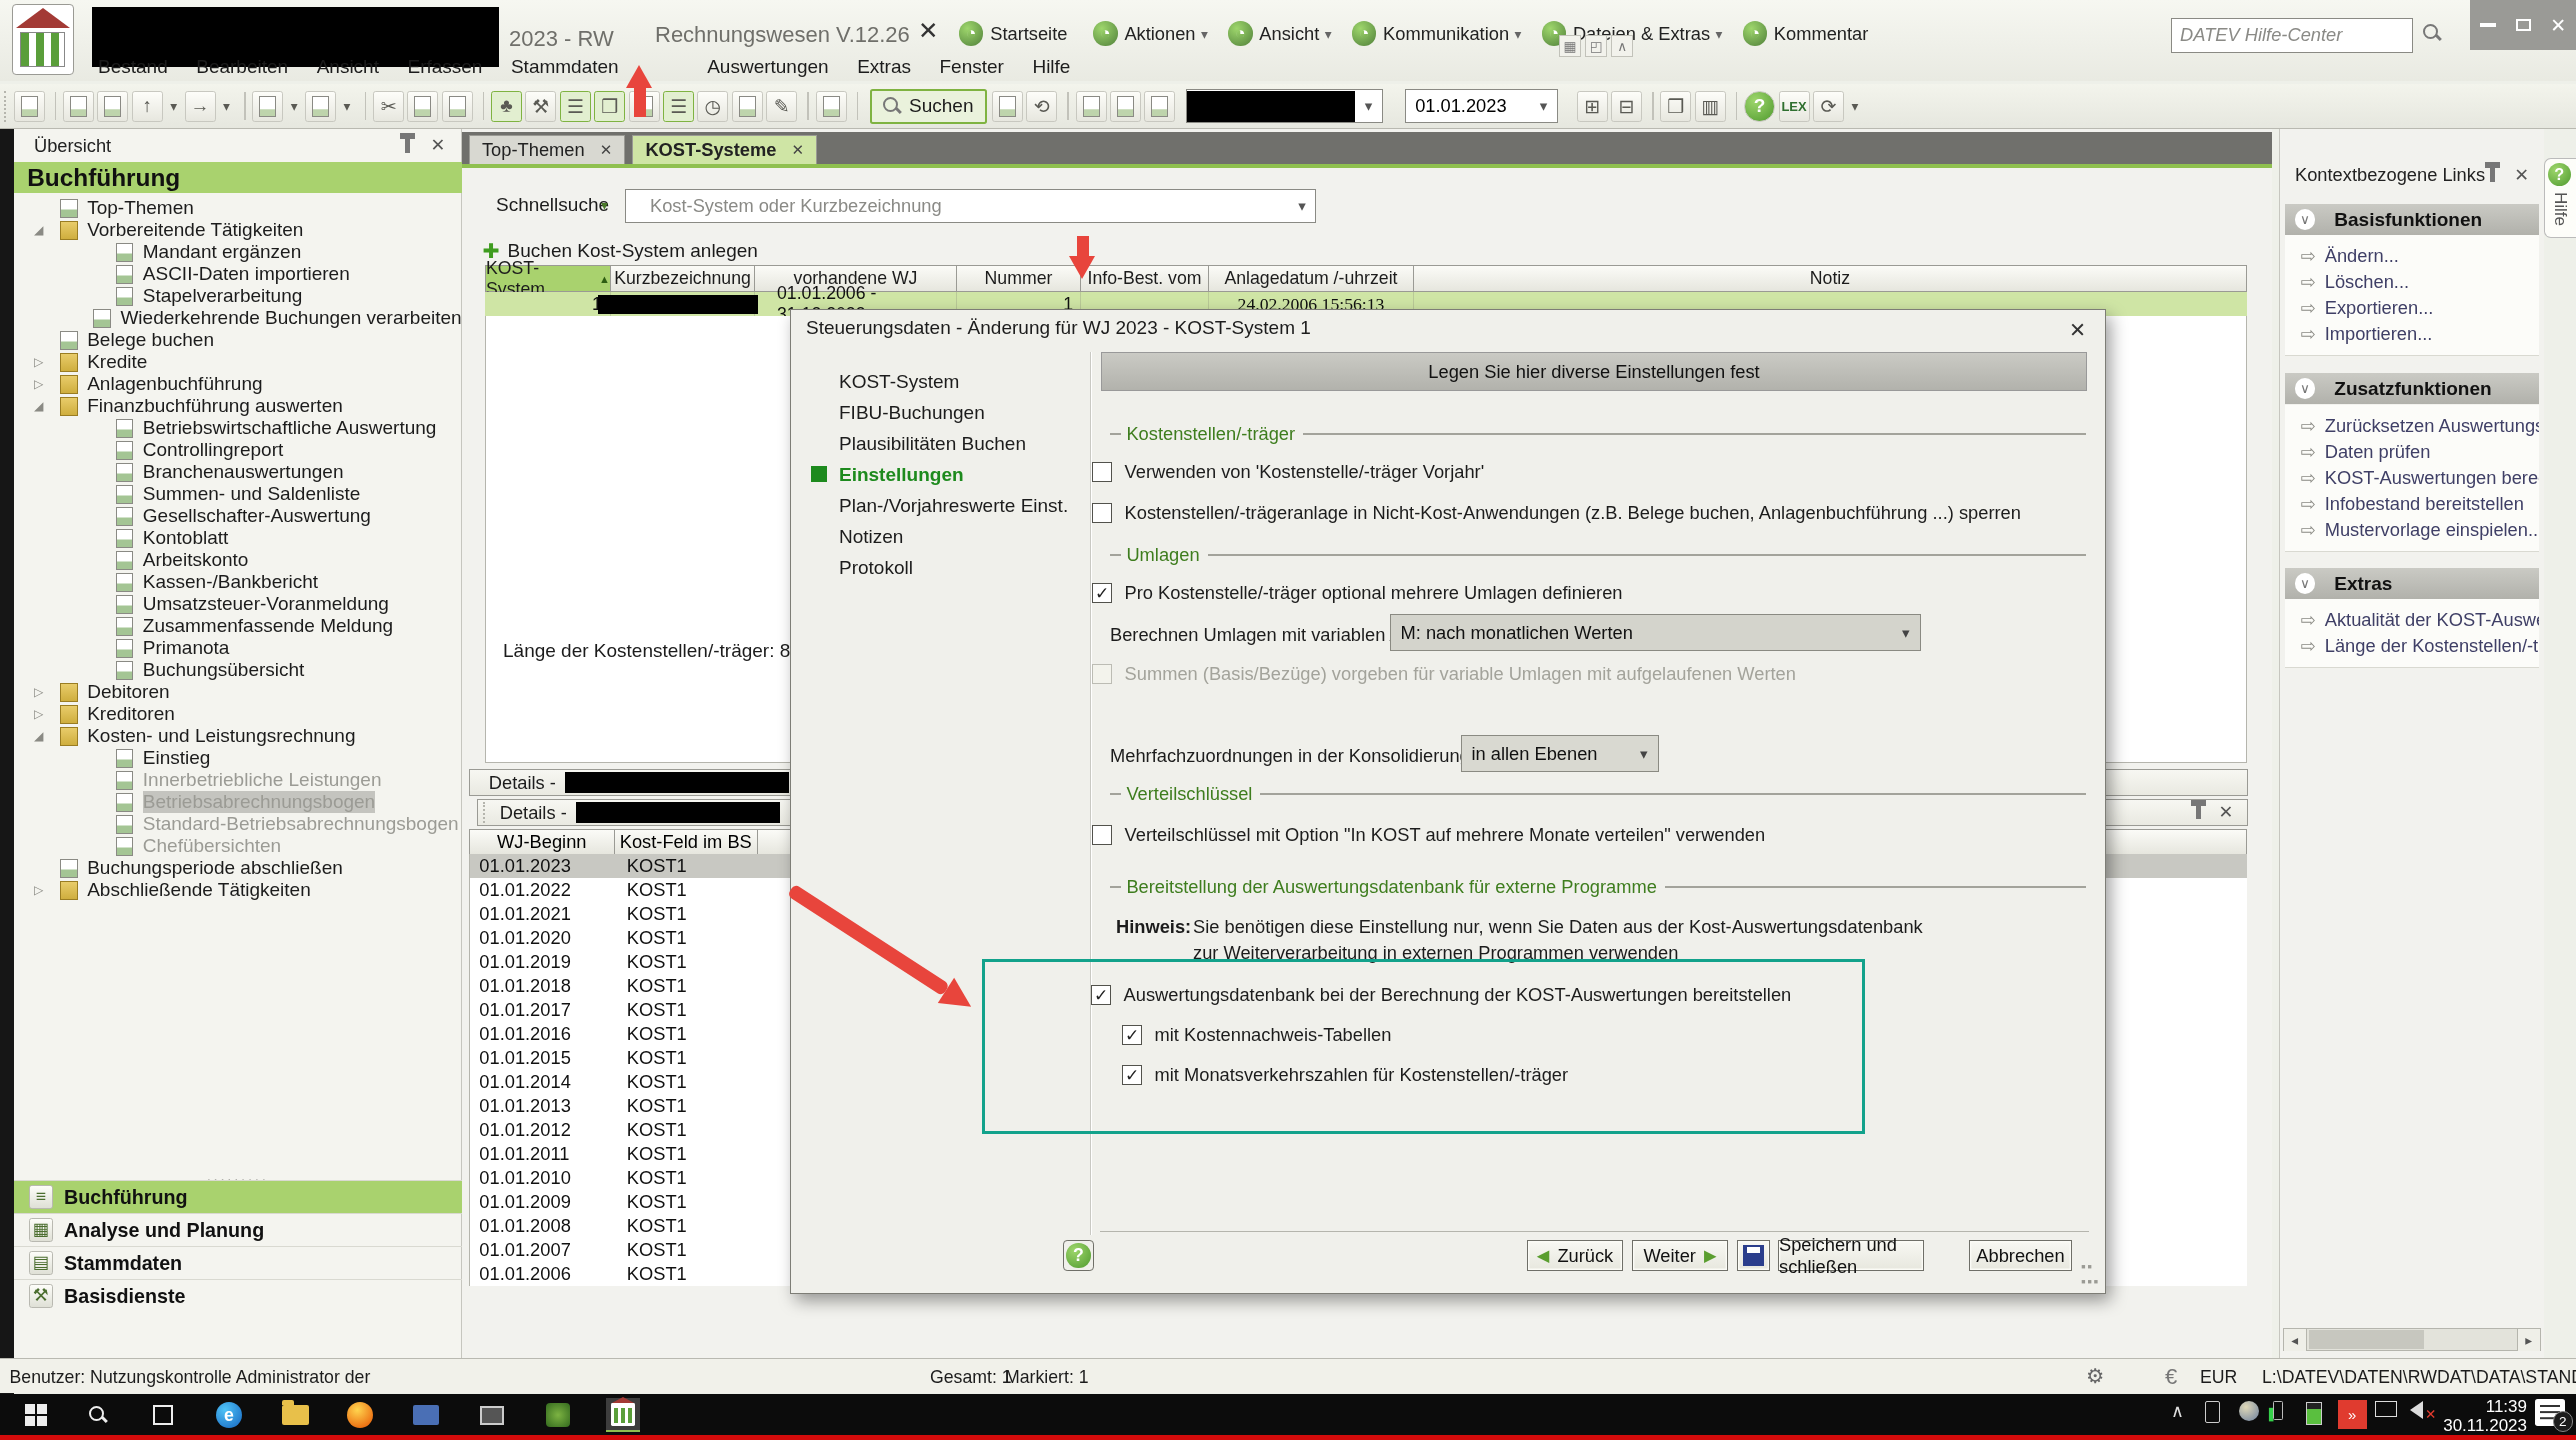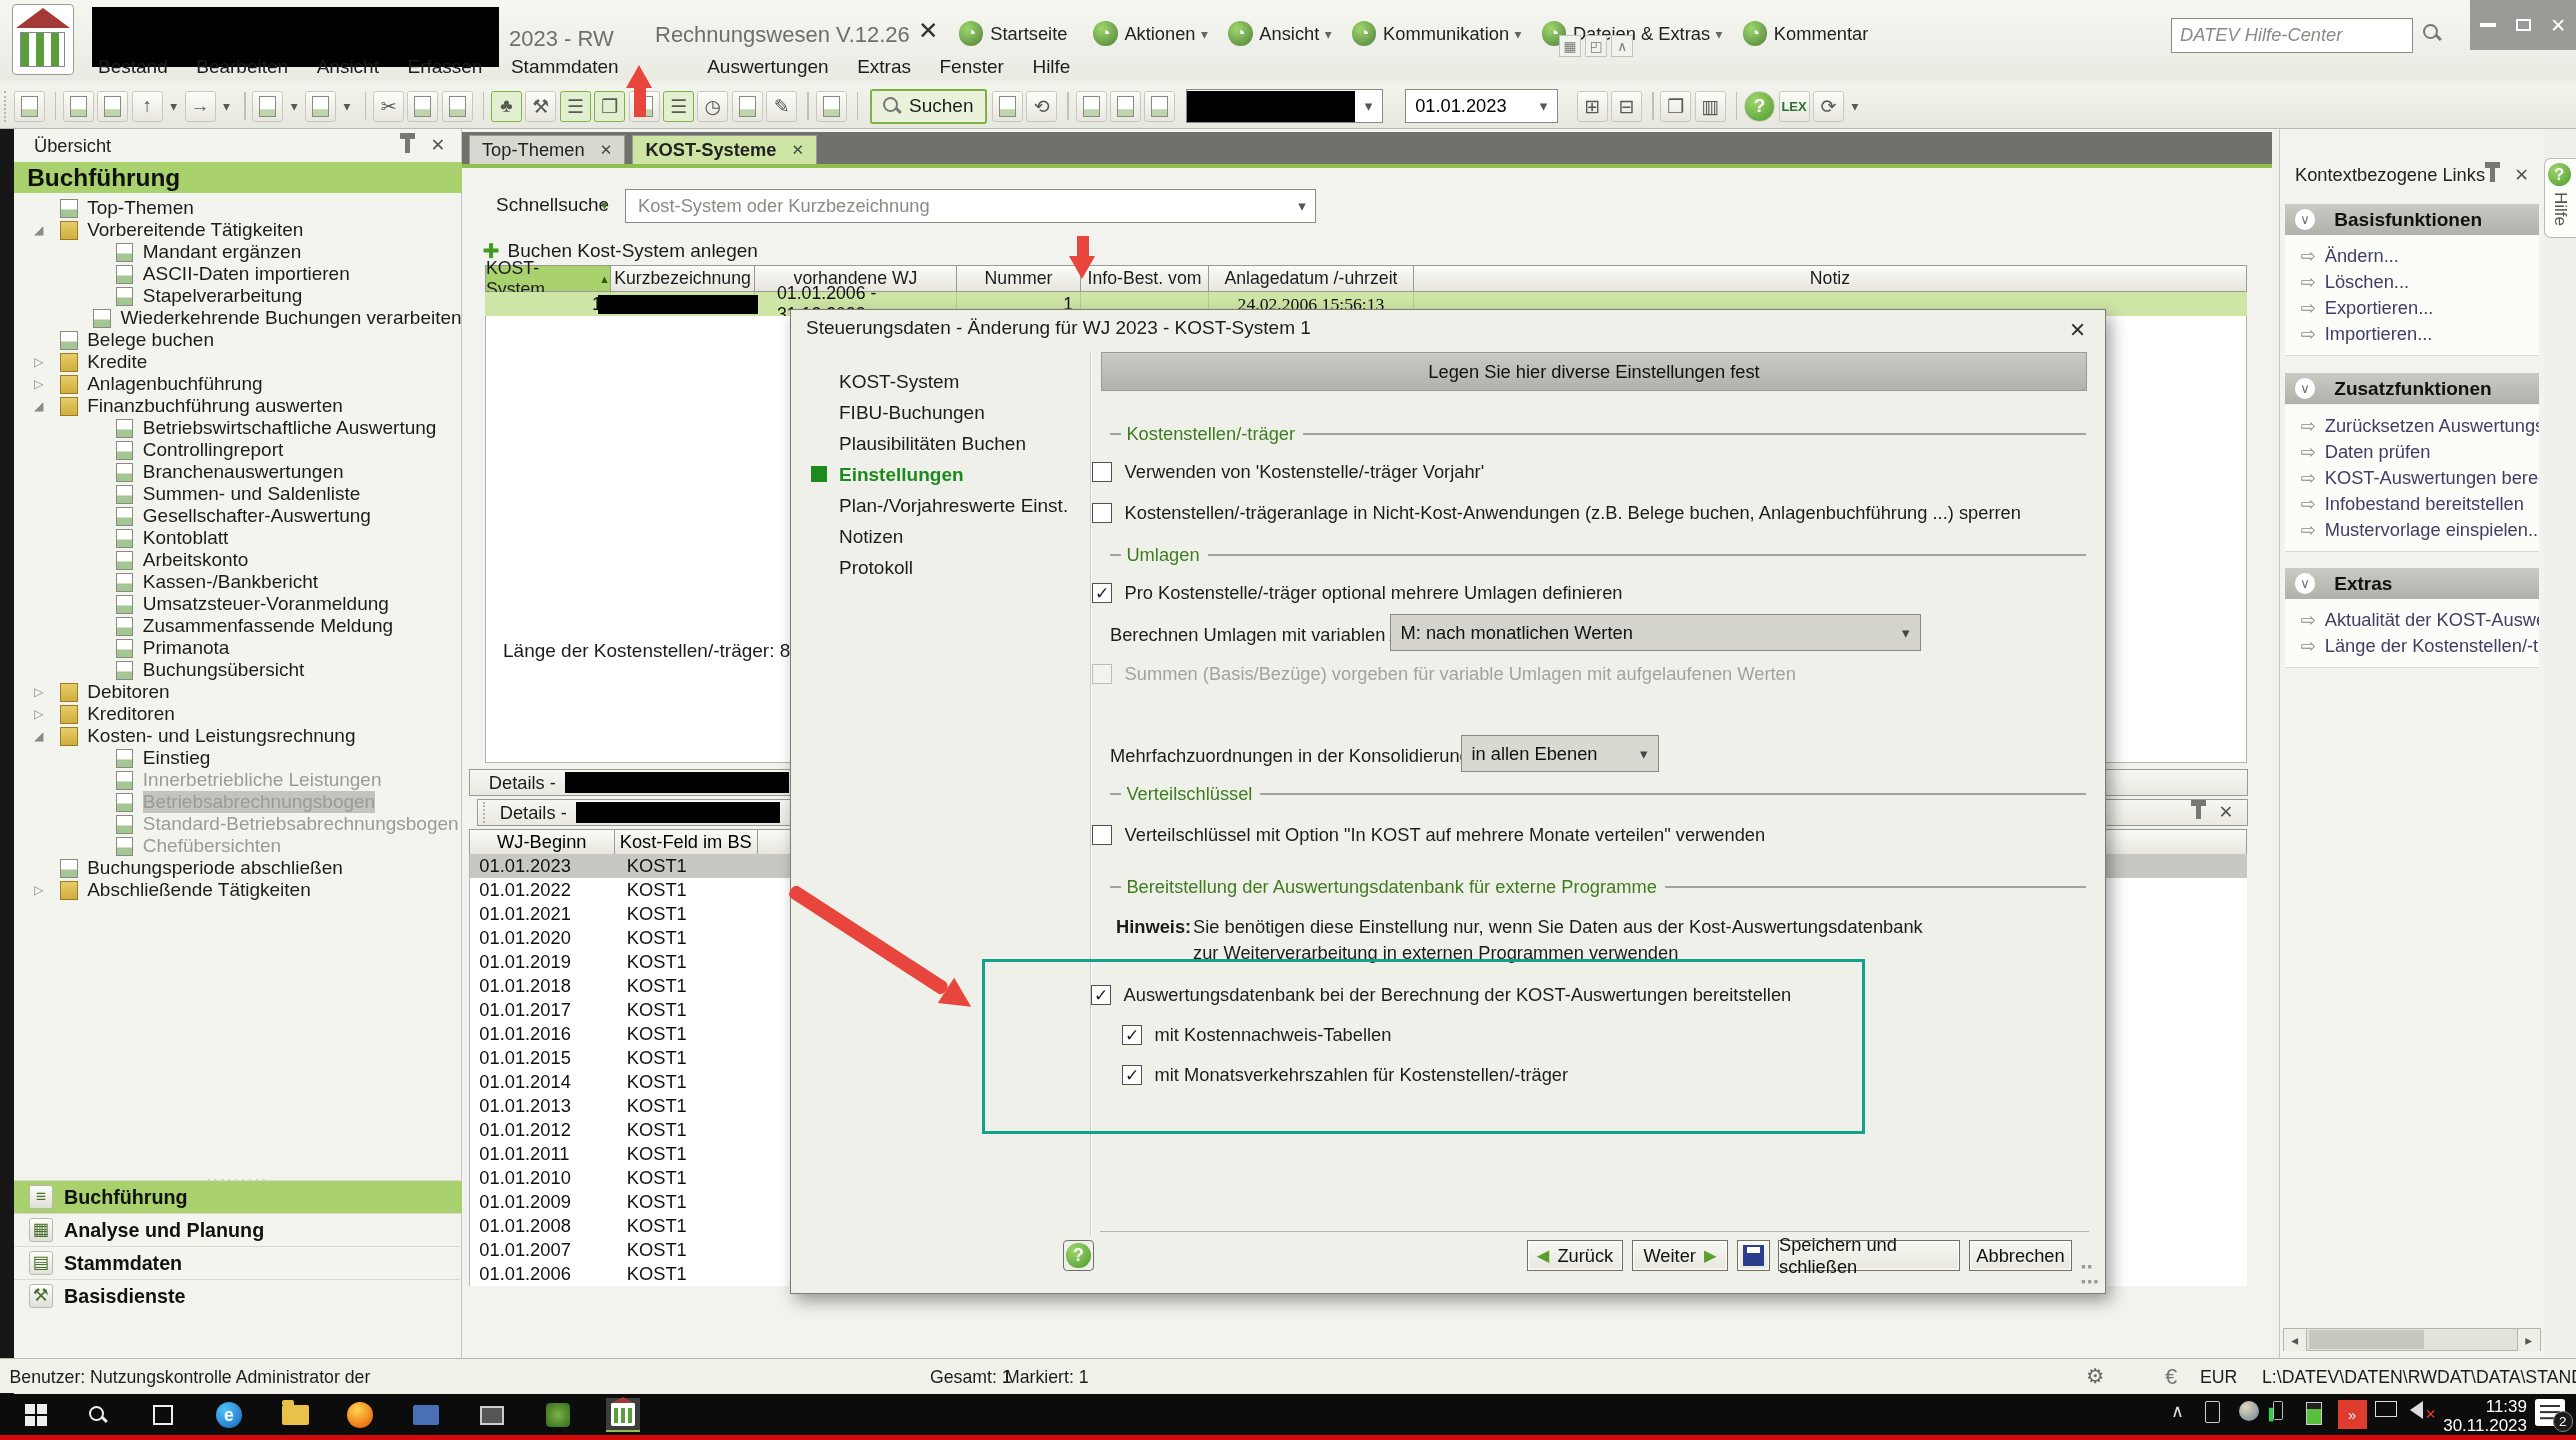--- a/index.html
+++ b/index.html
@@ -733,21 +733,21 @@
         </div>
         <div class="tab active">
           <span>KOST-Systeme</span>
           <span class="tx">✕</span>
         </div>
       </div>
       <div class="greenline"></div>
 
       <span class="qs-label">Schnellsuche</span>
       <span class="qs-caret">▾</span>
-      <div class="combo a" style="left:163px;top:60px;width:691px;padding-left:12px;">
+      <div class="combo a" style="left:163px;top:60px;width:691px;padding-left:24px;">
         <span style="color:#8a8a86;">Kost-System oder Kurzbezeichnung</span>
         <span class="cararea">▾</span>
       </div>
 
       <div class="newlink">
         <span class="plus">✚</span>
         <span>Buchen Kost-System anlegen</span>
       </div>
 
       <div class="a thead" style="left:23px;top:136px;">
@@ -1030,21 +1030,21 @@
         <span class="garrow" style="margin-right:8.1px;">◀</span>
         <span>Zurück</span>
       </div>
       <div class="btn" style="left:841px;top:930px;width:96px;">
         <span>Weiter</span>
         <span class="garrow" style="margin-left:8.1px;">▶</span>
       </div>
       <div class="btn" style="left:946px;top:930px;width:33px;">
         <span class="floppy"></span>
       </div>
-      <div class="btn" style="left:987px;top:930px;width:182px;">
+      <div class="btn" style="left:987px;top:930px;width:146px;">
         <span>Speichern und schließen</span>
       </div>
       <div class="btn" style="left:1178px;top:930px;width:103px;">
         <span>Abbrechen</span>
       </div>
       <div style="position:absolute;right:5.4px;bottom:4.1px;color:#9a9a94;font-size:13.6px;letter-spacing:1.4px;">▪▪<br>▪▪▪</div>
     </div>
 
     <div class="a arrow" style="left:1069px;top:236px;">
       <div class="ar-stem" style="width:12.2px;height:20.4px;margin-left:7.5px;"></div>

